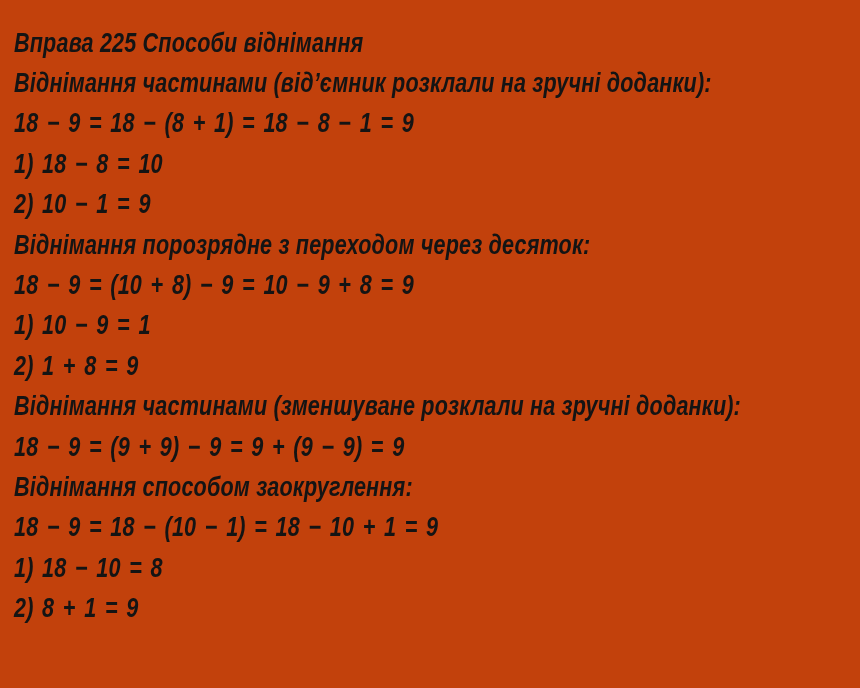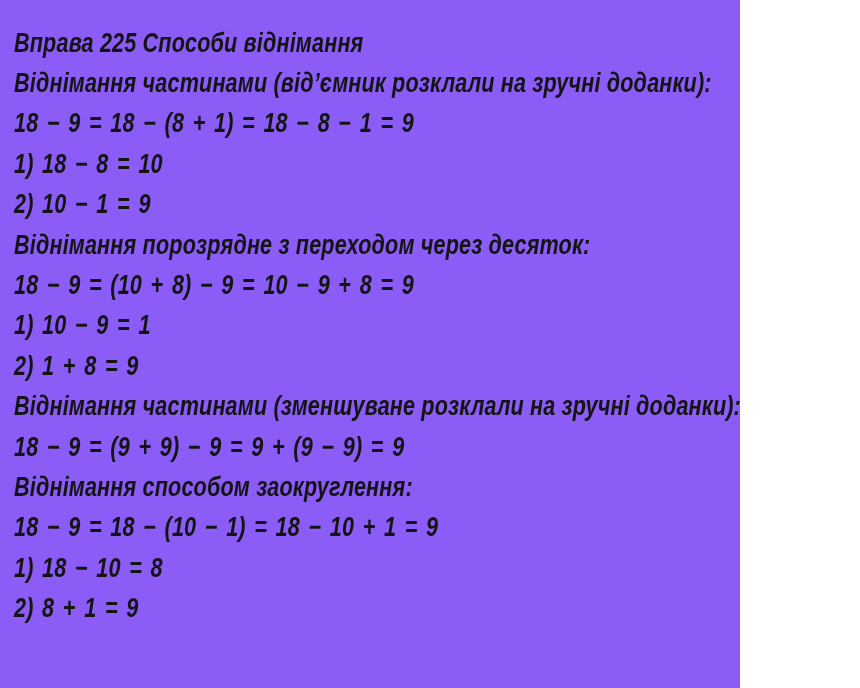--- a/index.html
+++ b/index.html
@@ -7,24 +7,24 @@
     padding: 0;
     background: #ffffff;
   }
   body {
     width: 860px;
     height: 688px;
     overflow: hidden;
   }
   .page {
     box-sizing: border-box;
-    width: 740px;
+    width: 860px;
     height: 688px;
     padding: 23px 8px 0 14px;
-    background: #8b5cf6;
+    background: #c2410c;
   }
   .line {
     height: 40.4px;
     display: flex;
     align-items: center;
     white-space: pre;
     font-family: "Liberation Sans", sans-serif;
     font-weight: 700;
     font-style: italic;
     font-size: 27px;

